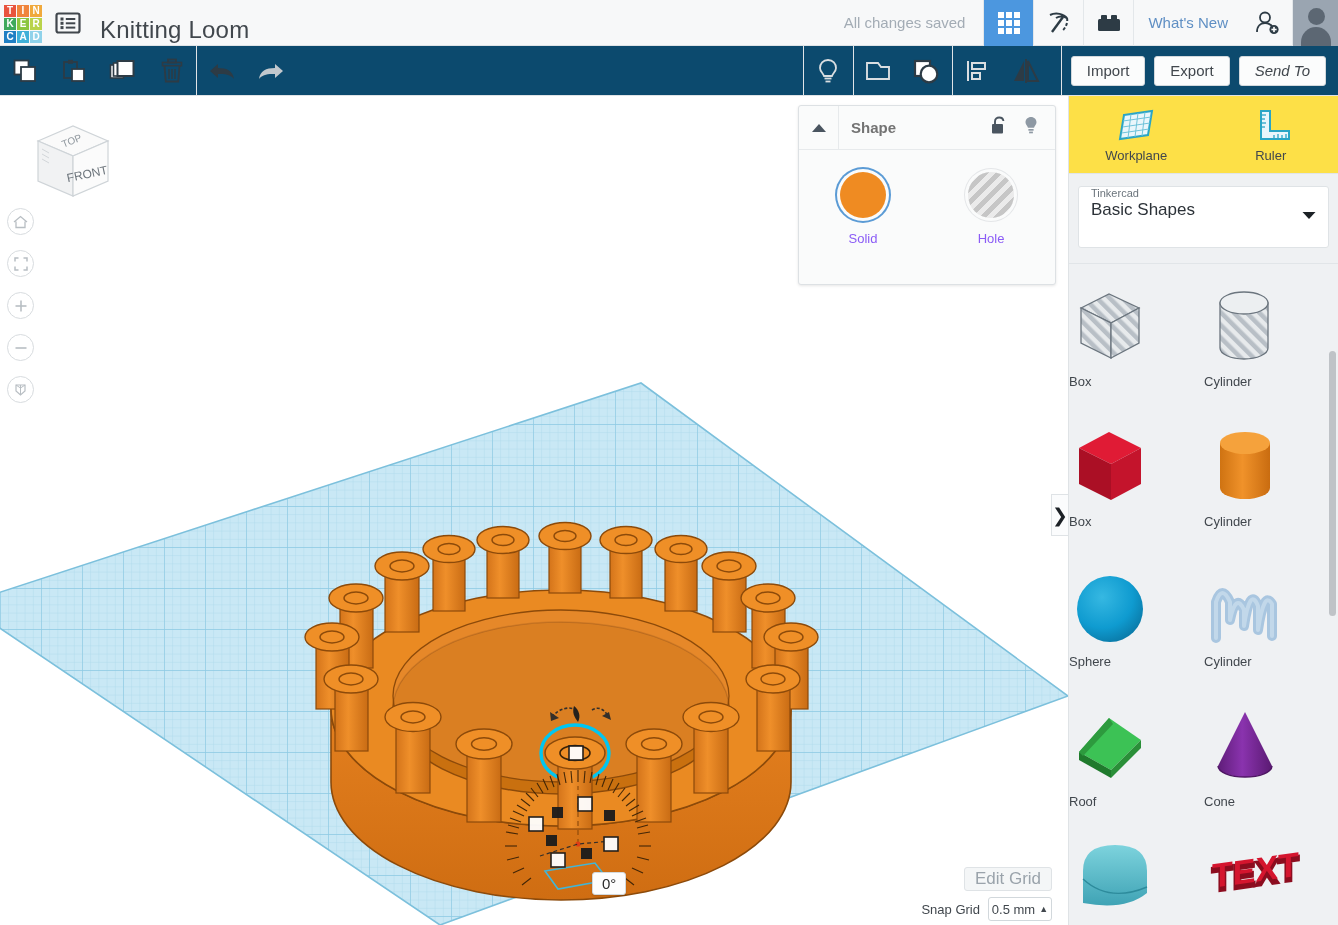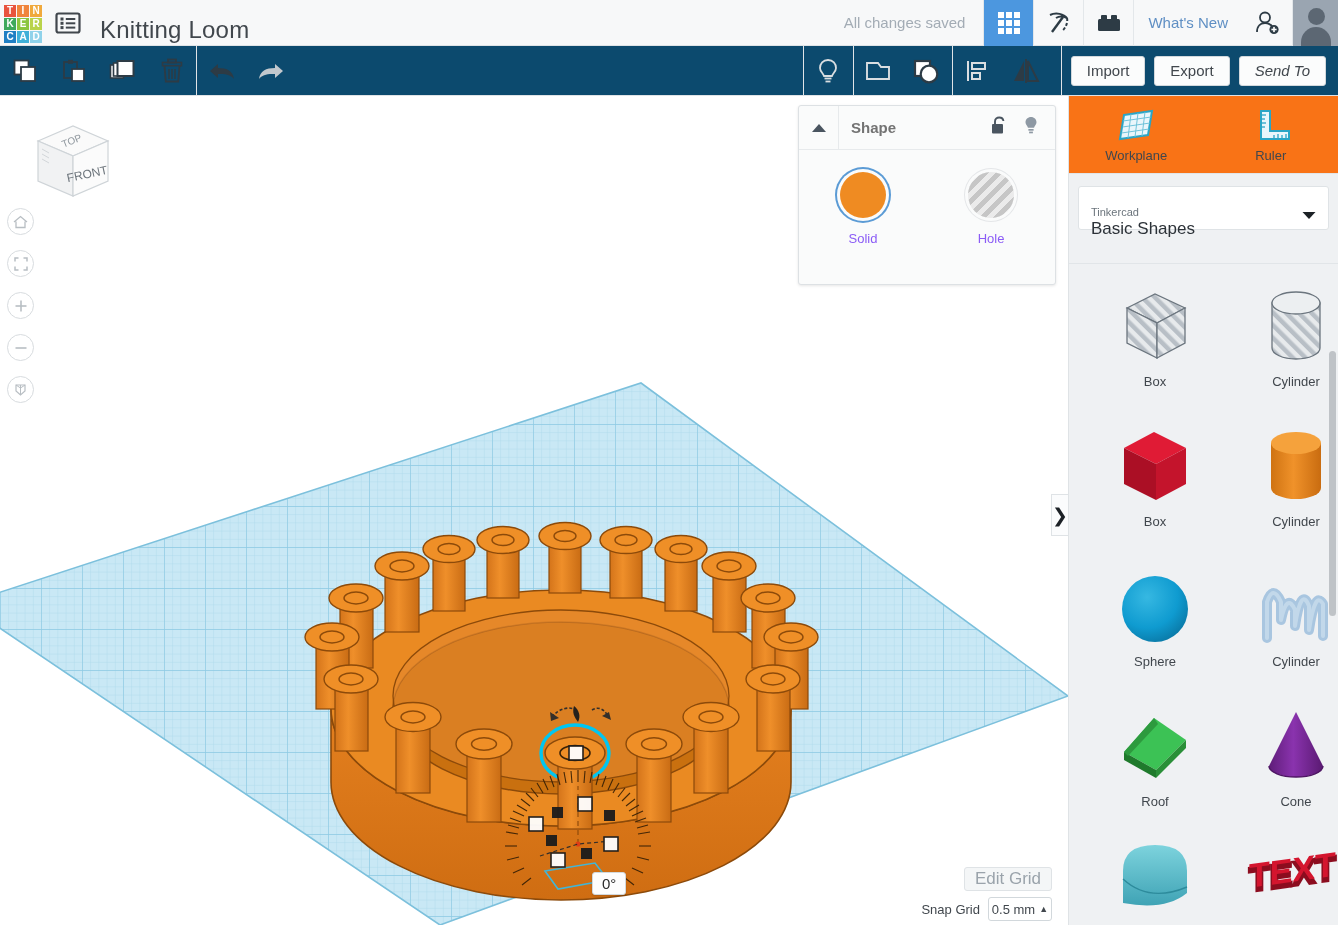--- a/index.html
+++ b/index.html
@@ -134,37 +134,37 @@
     background: repeating-linear-gradient(135deg, #c6c6c6 0 5px, #ebebeb 5px 10px);
     box-shadow: 0 0 0 3px #fafbfb, 0 0 0 4px #e4e6e8;
   }
   .swatch-label { font-size:13px; color:#8b5cf6; margin-top:13px; }
 
   
   #right-panel {
     position:absolute; top:96px; right:0; width:270px; height:829px;
     background:#eff1f3; border-left:1px solid #dfe3e6;
   }
-  #rp-top { height:78px; display:flex; border-bottom:1px solid #e1e5e8; background:#f97316;}
+  #rp-top { height:78px; display:flex; border-bottom:1px solid #e1e5e8; background:#fde047;}
   .rp-tool { width:50%; display:flex; flex-direction:column; align-items:center; justify-content:center; cursor:pointer; }
   .rp-tool-label { font-size:13px; color:#41474d; margin-top:5px; }
   #rp-dropdown {
-    margin: 12px 9px 10px 9px; height: 44px; background:#fff; border:1px solid #dfe3e6; border-radius:3px;
-    padding: 19px 12px; position:relative; cursor:pointer;
+    margin: 12px 9px 10px 9px; height: 62px; background:#fff; border:1px solid #dfe3e6; border-radius:3px;
+    padding: 0 12px; position:relative; cursor:pointer;
   }
   #rp-dd-sub { font-size:11px; color:#6b747c; }
   #rp-dd-main { font-size:17px; color:#2c3238; margin-top:1px; }
   #rp-dd-caret { position:absolute; right:12px; top:19px; }
   #rp-grid {
     position:absolute; top:167px; left:0; width:270px; height:662px;
     border-top:1px solid #e1e5e8;
     display:grid; grid-template-columns: 1fr 1fr; overflow:hidden;
     background:#eff1f3;
   }
-  .shape-cell { height:140px; display:flex; flex-direction:column; align-items:center; justify-content:center; cursor:pointer;padding-left:40px; }
+  .shape-cell { height:140px; display:flex; flex-direction:column; align-items:flex-start; justify-content:center; cursor:pointer; }
   .shape-cell .thumb { height:88px; display:flex; align-items:flex-end; justify-content:center; }
   .shape-cell .cap { font-size:13px; color:#41474d; margin-top:6px; }
   #rp-scroll {
     position:absolute; right:2px; top:255px; width:7px; height:265px;
     background:#bfc3c7; border-radius:4px; cursor:pointer; z-index:3;
   }
 </style>
 </head>
 <body>
 

